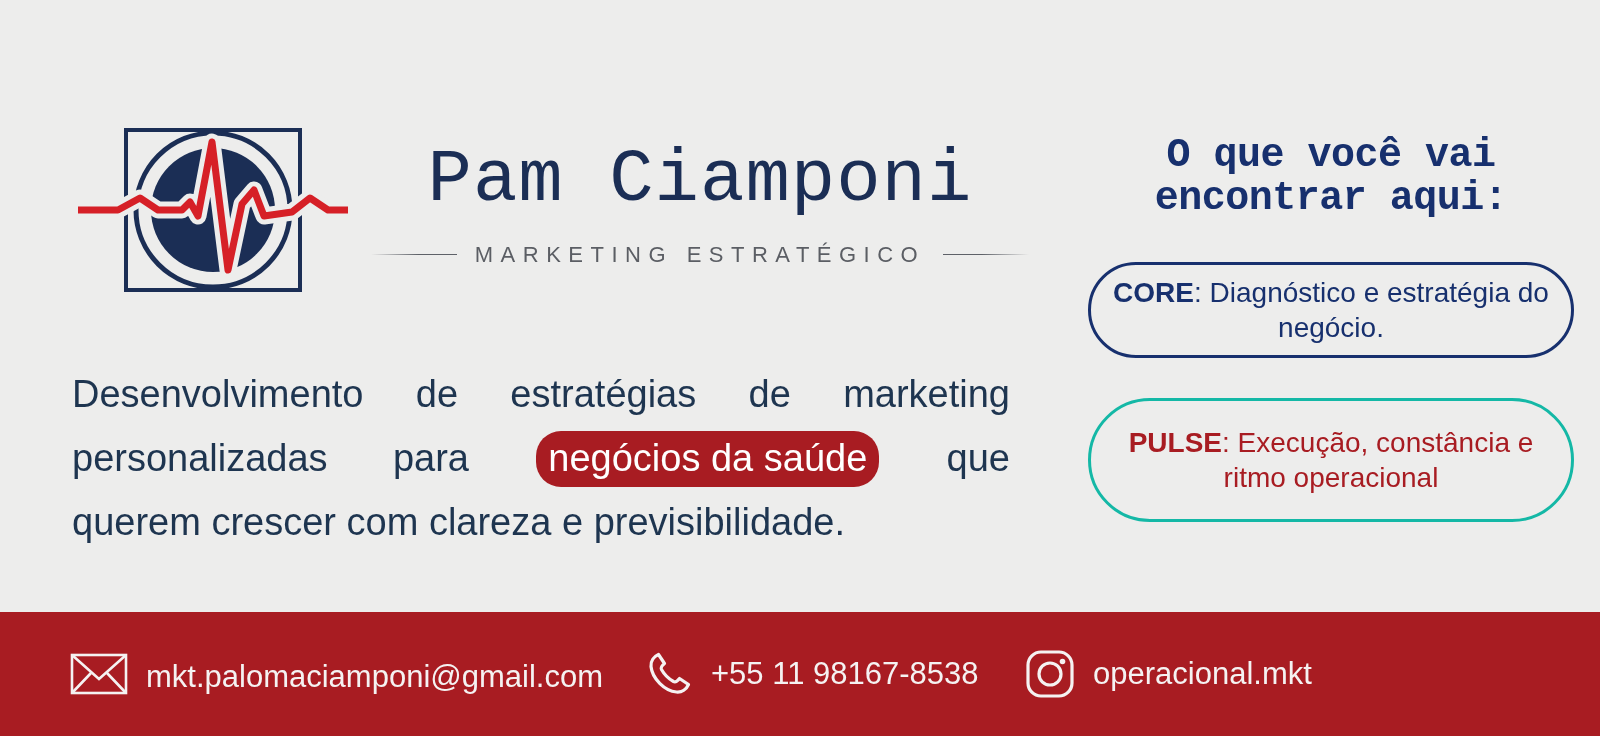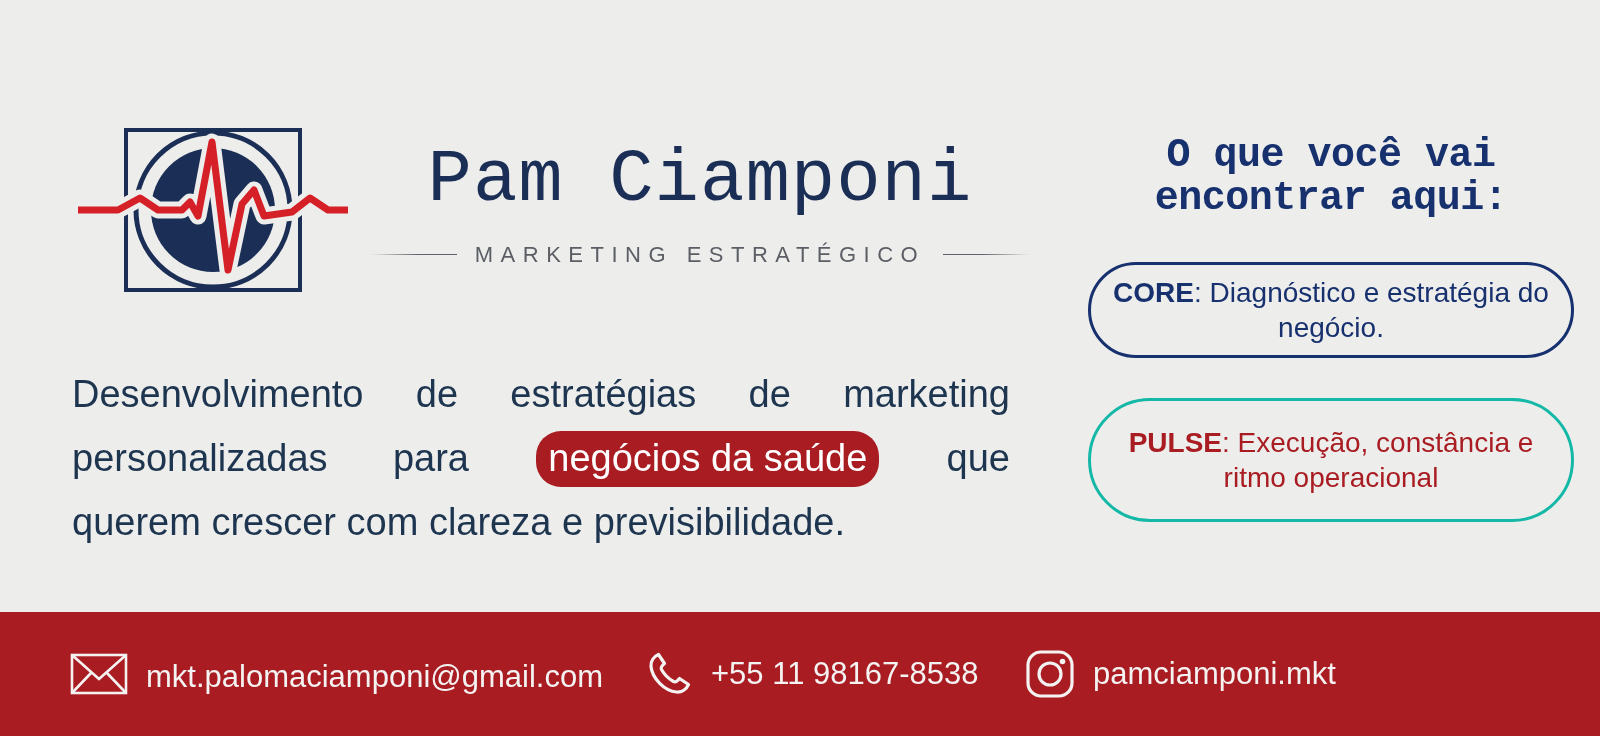--- a/index.html
+++ b/index.html
@@ -254,17 +254,17 @@
     </div>
 
     <div class="contact c-insta">
       <span class="ico">
         <svg width="50" height="50" viewBox="0 0 50 50" xmlns="http://www.w3.org/2000/svg">
           <rect x="3" y="3" width="44" height="44" rx="13" ry="13" fill="none" stroke="#F5F2F2" stroke-width="3.2"></rect>
           <circle cx="25" cy="25" r="11" fill="none" stroke="#F5F2F2" stroke-width="3.2"></circle>
           <circle cx="37.5" cy="12.5" r="2.8" fill="#F5F2F2"></circle>
         </svg>
       </span>
-      <span>pamciamponi.mkt</span>
+      <span>operacional.mkt</span>
     </div>
 
   </div>
 </div>
 
 </body></html>

